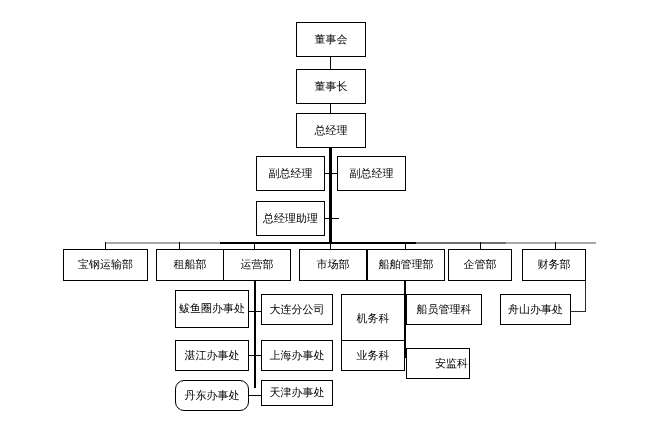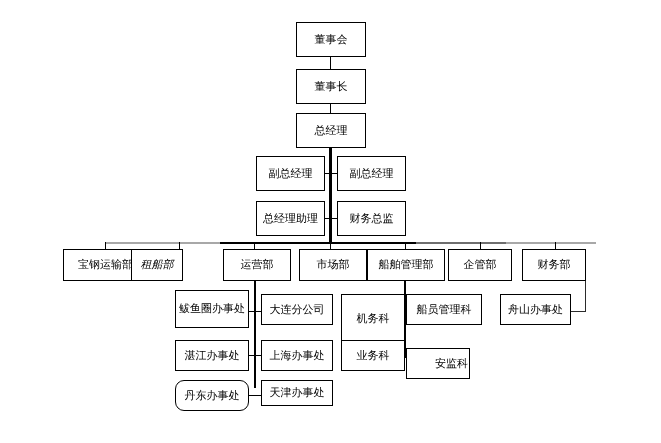--- a/index.html
+++ b/index.html
@@ -104,29 +104,26 @@
   </div>
 
   <div class="node" style="left:337px; top:156px; width:69px; height:35px;">
     <span>副总经理</span>
   </div>
 
   <div class="node" style="left:256px; top:201px; width:69px; height:35px;">
     <span>总经理助理</span>
   </div>
 
-  <div class="node" style="left:337px; top:201px; width:69px; height:35px;">
-    <span>财务总监</span>
-  </div>
 
   <div class="node" style="left:63px; top:249px; width:85px; height:32px;">
     <span>宝钢运输部</span>
   </div>
 
-  <div class="node" style="left:131px; top:249px; width:52px; height:32px;font-style:italic;">
+  <div class="node" style="left:156px; top:249px; width:68px; height:32px;">
     <span>租船部</span>
   </div>
 
   <div class="node" style="left:223px; top:249px; width:68px; height:32px;">
     <span>运营部</span>
   </div>
 
   <div class="node" style="left:299px; top:249px; width:68px; height:32px;">
     <span>市场部</span>
   </div>

